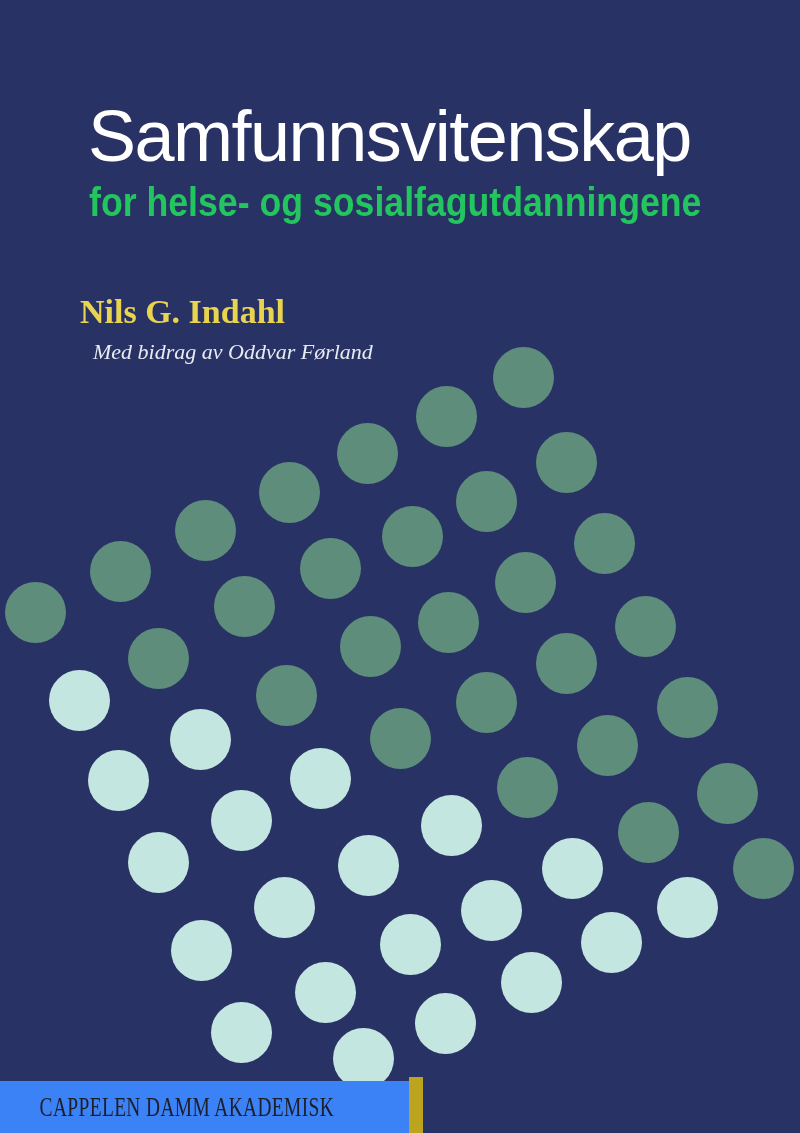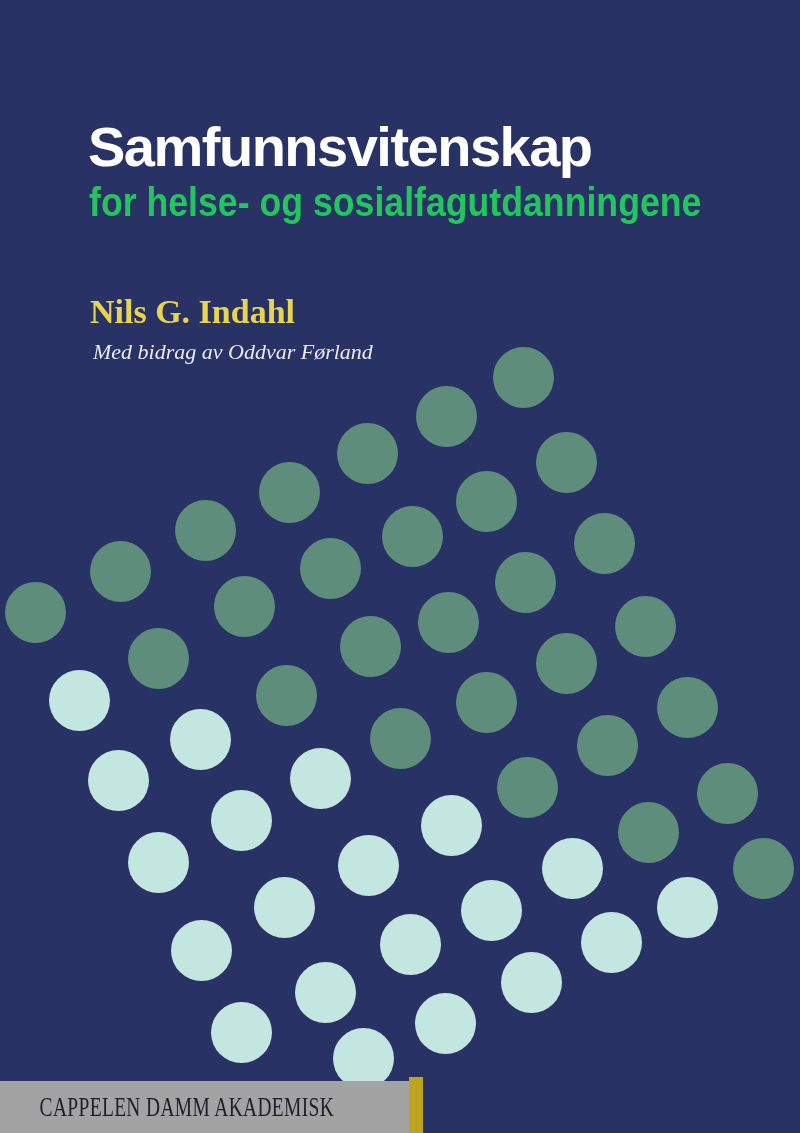--- a/index.html
+++ b/index.html
@@ -13,39 +13,38 @@
   #dots { position: absolute; inset: 0; z-index: 1; }
   .dot {
     position: absolute;
     width: 61px; height: 61px;
     border-radius: 50%;
   }
   .text-layer { position: absolute; inset: 0; z-index: 2; }
   #title {
     position: absolute;
     left: 88px; top: 100px;
-    font-size: 56px;
-    font-weight: 700;
+    font-size: 72px;
+    font-weight: 400;
     letter-spacing: -1.5px;
     line-height: 1;
     white-space: nowrap;
-    margin-top: 19px;
   }
   #subtitle {
     position: absolute;
     left: 89px; top: 180px;
     font-size: 41px;
     font-weight: 700;
     line-height: 1.1;
     white-space: nowrap;
   }
   #subtitle .squeeze { display: inline-block; transform: scaleX(0.87); transform-origin: 0 50%; }
   #author {
     position: absolute;
-    left: 90px; top: 295px;
+    left: 80px; top: 295px;
     font-family: "Liberation Serif", serif;
     font-weight: 700;
     font-size: 34px;
     line-height: 1;
     white-space: nowrap;
   }
   #byline {
     position: absolute;
     left: 93px; top: 341px;
     font-family: "Liberation Serif", serif;
@@ -137,19 +136,19 @@
   <div class="text-layer">
     <div id="title" style="color: rgb(255, 255, 255);">Samfunnsvitenskap</div>
 
     <div id="subtitle" style="color: #22c55e;"><span class="squeeze">for helse- og sosialfagutdanningene</span></div>
 
     <div id="author" style="color: rgb(232, 212, 79);">Nils G. Indahl</div>
 
     <div id="byline" style="color: rgb(233, 235, 242); font-style: italic;">Med bidrag av Oddvar Førland</div>
   </div>
 
-  <div id="footer-bar" style="background: #a3a3a3; align-items: center;">
+  <div id="footer-bar" style="background: #3b82f6; align-items: center;">
     <div id="publisher-logo" style="color: rgb(30, 30, 40);">CAPPELEN DAMM AKADEMISK</div>
   </div>
 
   <div id="accent-bar" style="background: rgb(189, 164, 30);"></div>
 
 </div>
 
 </body></html>

